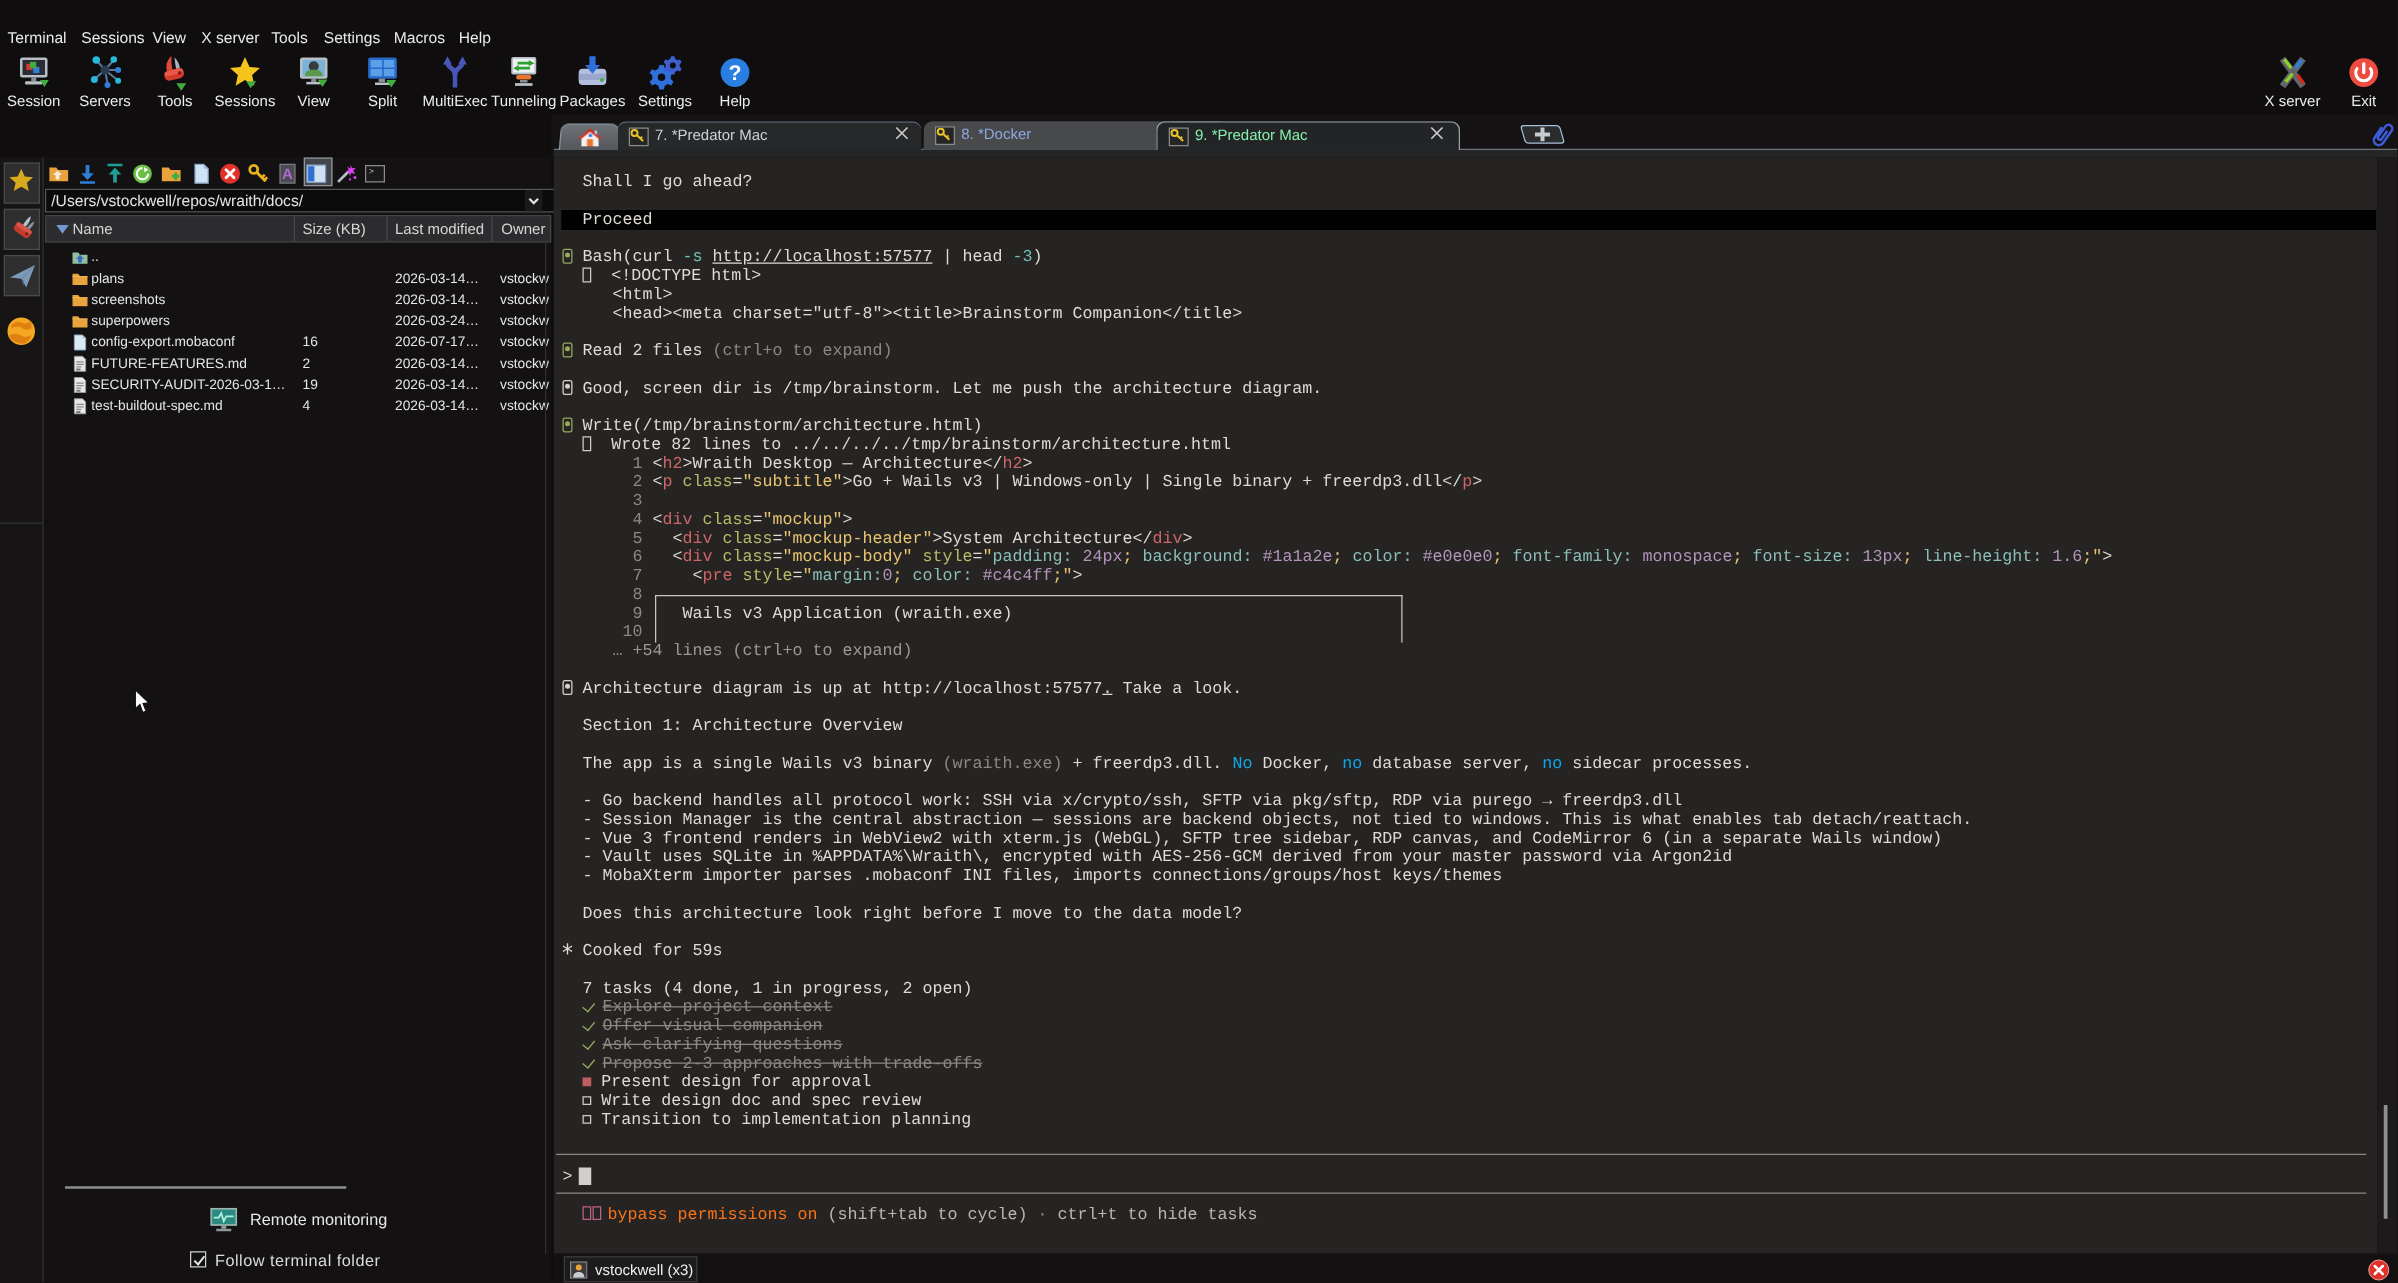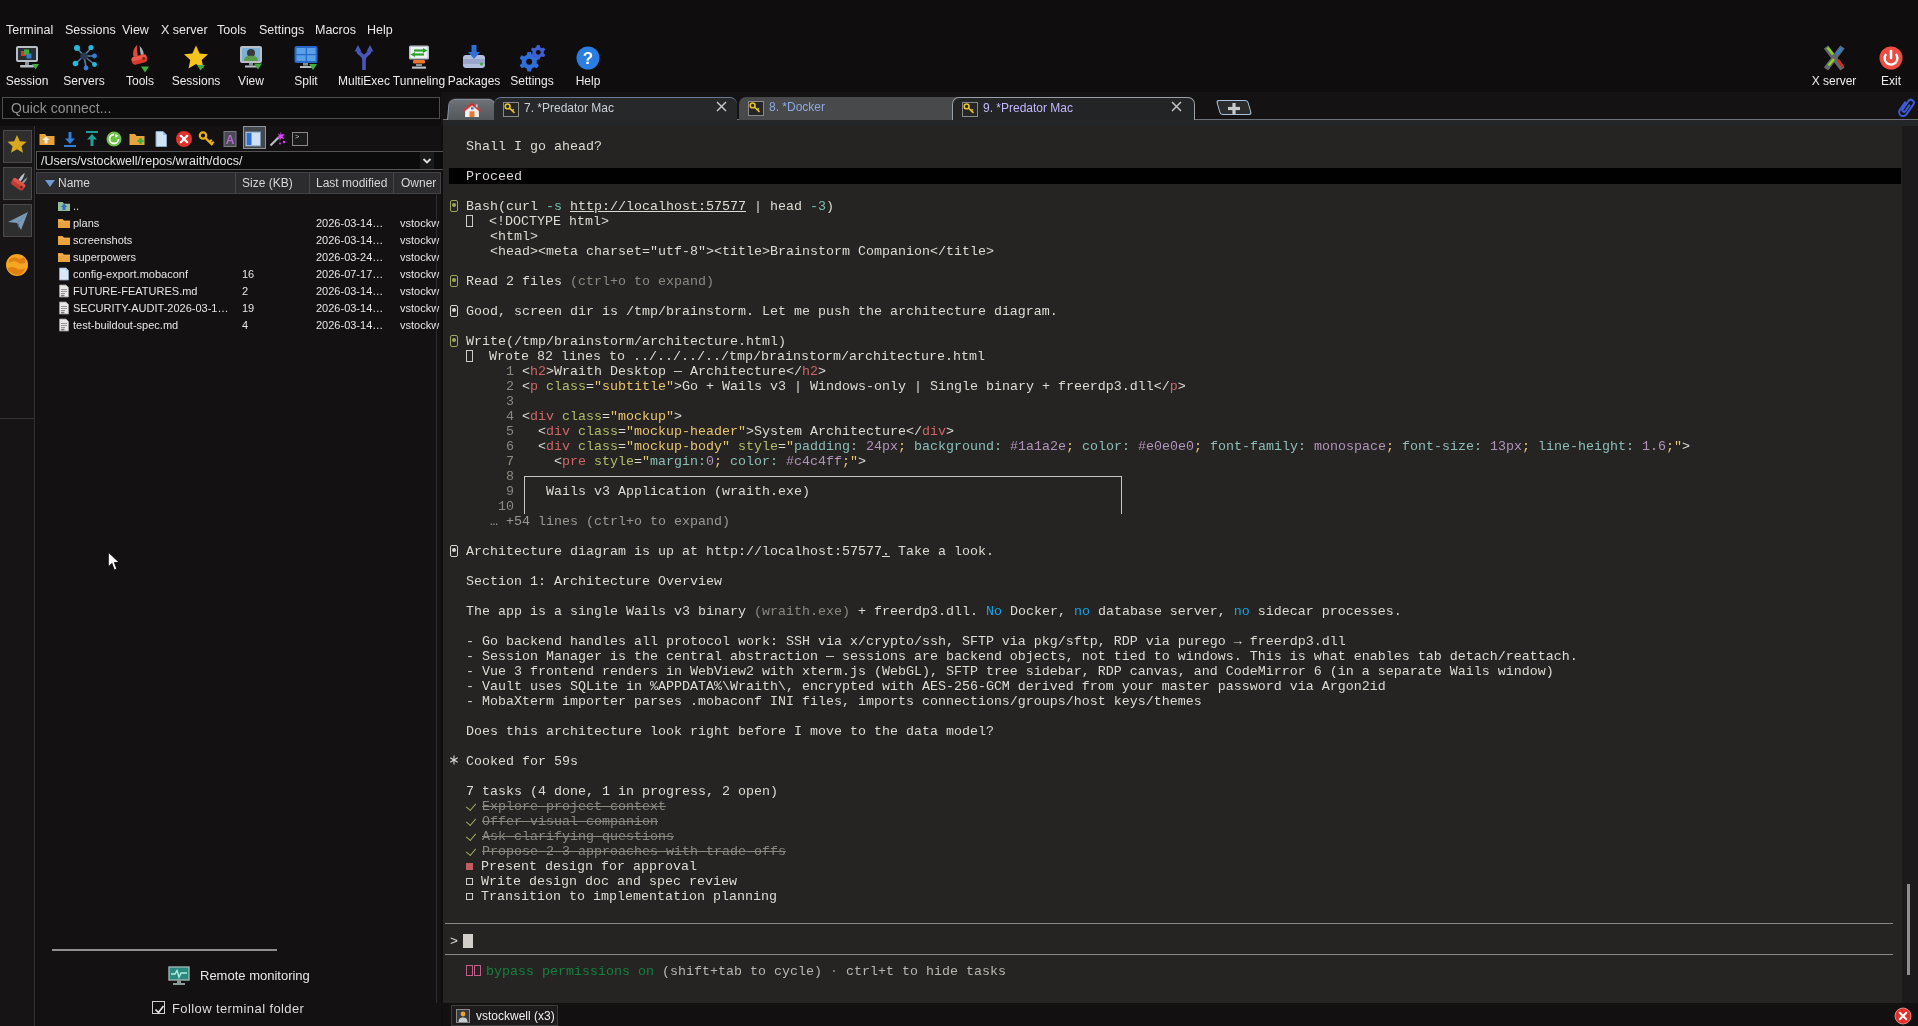--- a/index.html
+++ b/index.html
@@ -41,21 +41,21 @@
 #follow{left:172px;top:1001px;color:#dcdcdc;font-size:13px;letter-spacing:.4px}
 #fchk{left:152px;top:1001px;width:13px;height:13px;border:1px solid #cfcfcf;background:#111}
 
 #term{left:443px;top:126px;width:1459px;height:877px;background:#262423}
 #pre{left:450px;top:139px;font:13.33px/15px "Liberation Mono",monospace;color:#dedad4;white-space:pre}
 #proceedbar{left:449px;top:168px;width:1452px;height:16px;background:#010101}
 #wbox{left:524px;top:476px;width:598px;height:38px;border:1px solid #c9c6c1;border-bottom:none}
 .dim{color:#8b8882}
 .red{color:#0ea5e9}
 .cyn{color:#72c2b2}
-.pnk{color:#15803d}
+.pnk{color:#f97316}
 .lgt{color:#b9b6b1}
 .tg{color:#cc6666}
 .at{color:#b3bd68}
 .st{color:#e9c46f}
 .pu{color:#b294bb}
 .cp{color:#8abeb7}
 .u{text-decoration:underline}
 .strike{color:#8b8882;text-decoration:line-through}
 .bg,.bw{display:inline-block;width:8px;height:12px;border:1px solid #9aa85f;border-radius:2px;position:relative;vertical-align:-2px}
 .bw{border-color:#d6d3ce}
@@ -212,21 +212,20 @@
           <path d="M19 17 L24 24" stroke="#d42a20" stroke-width="2.8"></path>
         </svg></div>
       <div class="tlbl" style="left:1834px">X server</div>
       <div class="ticn" style="left:1891px"><svg width="30" height="30" viewBox="0 0 30 30" style="">
           <circle cx="15" cy="15" r="11.5" fill="#ee4b41"></circle>
           <path d="M15 8 L15 15" stroke="#fff" stroke-width="2.6" stroke-linecap="round"></path>
           <path d="M10.2 11 a6.4 6.4 0 1 0 9.6 0" fill="none" stroke="#fff" stroke-width="2.4"></path>
         </svg></div>
       <div class="tlbl" style="left:1891px">Exit</div>
     </div>
-<input id="qc" class="abs" value="Quick connect..." readonly="" style="">
 <div id="tabband" class="abs"></div>
 <div id="tabstrip" class="abs"></div>
 
 <div class="tab" style="left:447px;width:50px;background:linear-gradient(#6e7176,#54575b);border:1px solid #8a97a8;border-bottom:none;text-align:center;padding-top:3px;transform:perspective(30px) rotateX(6deg);transform-origin:50% 100%"><svg width="20" height="17" viewBox="0 0 20 17" style="">
         <path d="M10 1 L19 9 L17 9 L17 16 L3 16 L3 9 L1 9 Z" fill="#f2f2f2"></path>
         <path d="M10 0.5 L19.5 9.2 L17.8 10.3 L10 3.4 L2.2 10.3 L0.5 9.2 Z" fill="#d02a20"></path>
         <rect x="7.5" y="10" width="5" height="6" fill="#e8762c"></rect>
         <rect x="9" y="5.5" width="2.6" height="2.6" fill="#2f6fd0"></rect>
         <rect x="14" y="2.5" width="1.8" height="3" fill="#c8d8ea"></rect>
       </svg></div>
@@ -251,21 +250,21 @@
           <path d="M8.2 7.8 L9.8 6.4" stroke="#e8c227" stroke-width="1.4"></path>
         </svg></span>
       <span class="abs" style="left:30px;top:3px">8. *Docker</span>
       <span class="tabx" style="left:222px"><svg width="11" height="11" viewBox="0 0 11 11" style="margin-top:3px">
           <g stroke="#c9c9c9" stroke-width="1.4">
             <line x1="1" y1="1" x2="10" y2="10"></line>
             <line x1="10" y1="1" x2="1" y2="10"></line>
           </g>
         </svg></span>
     </div>
-<div class="tab" style="left:952px;width:243px;background:#222426;border:1px solid #9aa0a8;border-bottom:none;color:#c4b5fd">
+<div class="tab" style="left:925px;width:243px;background:#222426;border:1px solid #9aa0a8;border-bottom:none;color:#86efac">
   <span class="keybox"><svg width="12" height="11" viewBox="0 0 12 11" style="">
           <circle cx="3.6" cy="3.4" r="2.4" fill="none" stroke="#e8c227" stroke-width="1.6"></circle>
           <path d="M5.4 5 L10.5 9.8" stroke="#e8c227" stroke-width="1.6"></path>
           <path d="M8.2 7.8 L9.8 6.4" stroke="#e8c227" stroke-width="1.4"></path>
         </svg></span>
       <span class="abs" style="left:30px;top:3px">9. *Predator Mac</span>
       <span class="tabx" style="left:218px"><svg width="11" height="11" viewBox="0 0 11 11" style="margin-top:3px">
           <g stroke="#c9c9c9" stroke-width="1.4">
             <line x1="1" y1="1" x2="10" y2="10"></line>
             <line x1="10" y1="1" x2="1" y2="10"></line>

